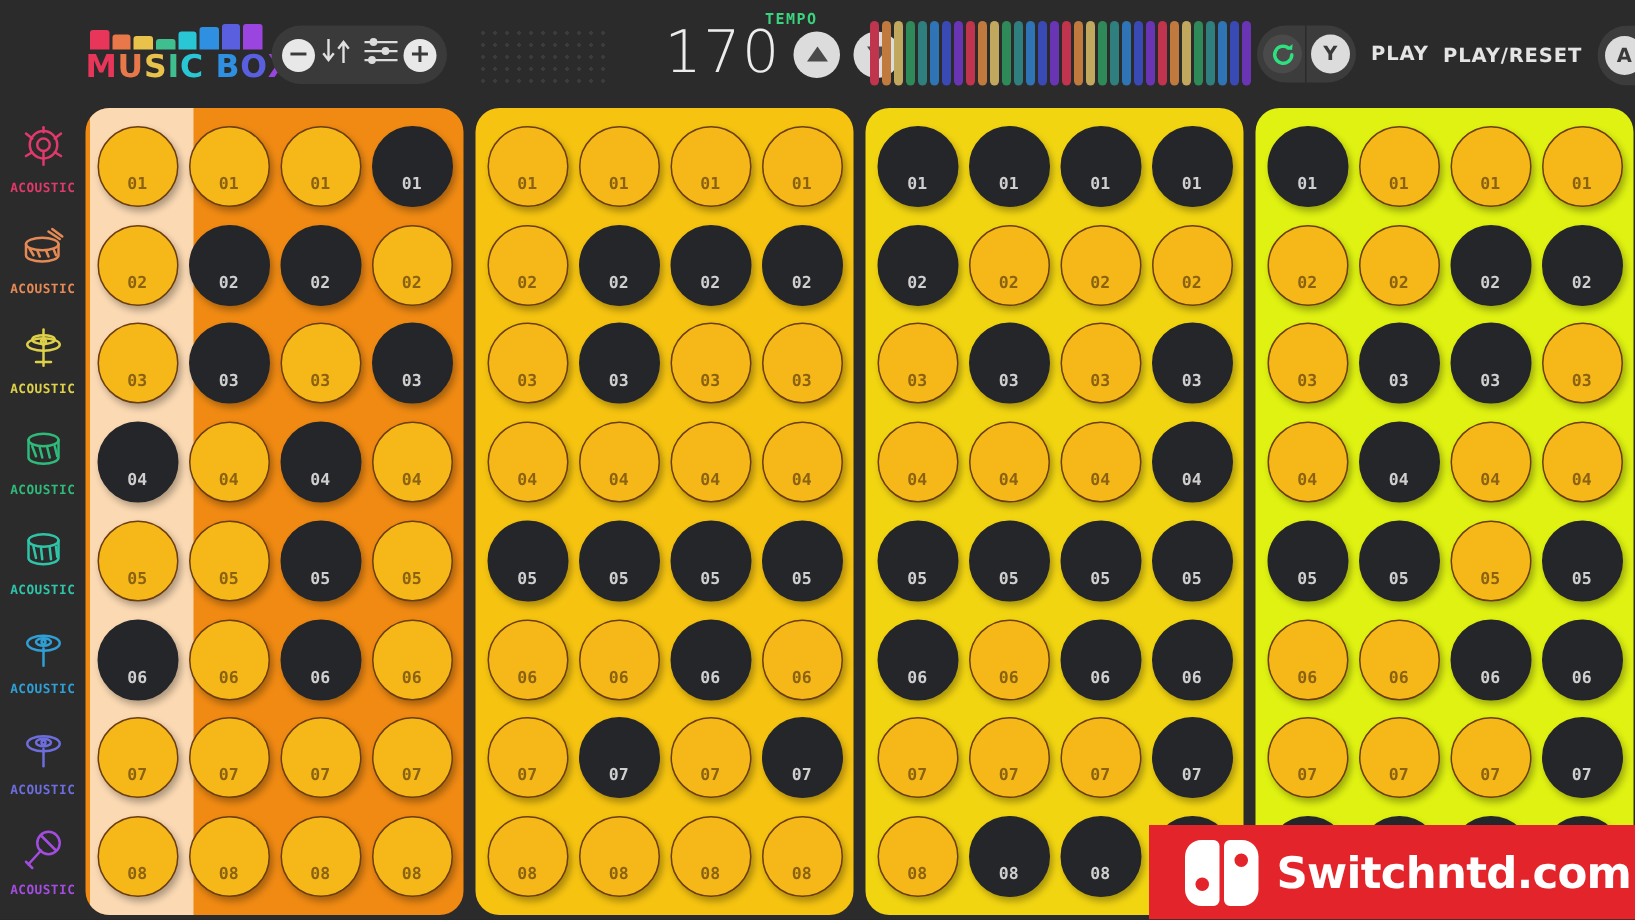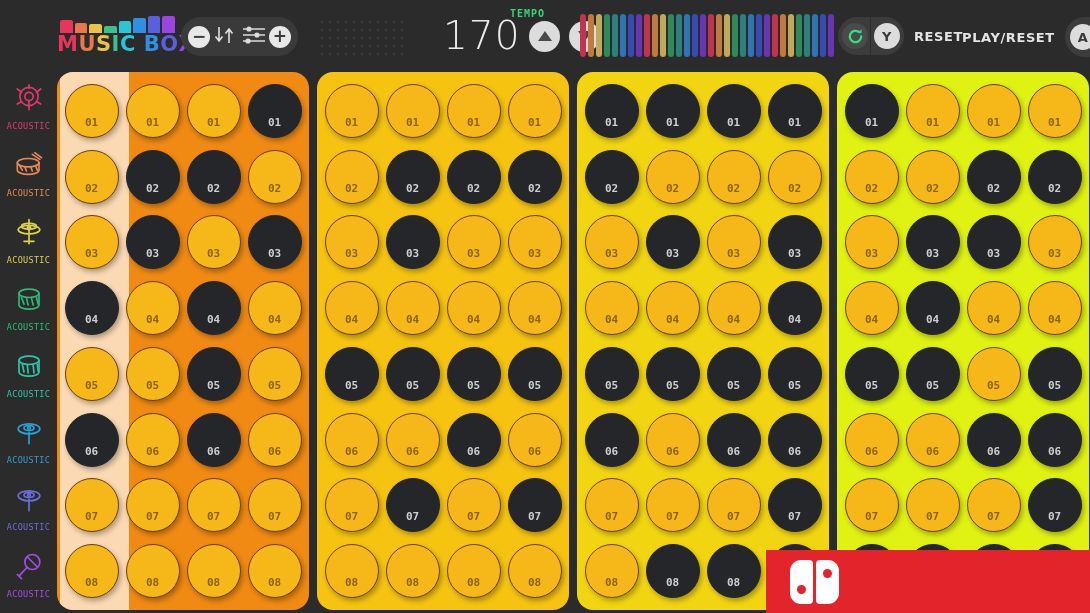--- a/index.html
+++ b/index.html
@@ -128,21 +128,21 @@
   }
   .side-item {
     height: 67px;
     display: flex; flex-direction: column;
     align-items: center; justify-content: flex-start;
     gap: 1px;
   }
   .side-icon { height: 42px; display: flex; align-items: center; justify-content: center; }
   .side-label {
     font-family: "DejaVu Sans Mono", monospace;
-    font-size: 8.5px; font-weight: normal; letter-spacing: 0.3px;
+    font-size: 8.5px; font-weight: bold; letter-spacing: 0.3px;
   }
 
   
   #panels {
     position: absolute; left: 57px; top: 72px;
     width: 1033px; height: 541px;
     display: flex; gap: 8px; padding-right: 0px;
   }
   .panel {
     position: relative;
@@ -289,21 +289,21 @@
       <div id="reset-pill">
         <div class="circ-btn" style="background:#4a4a4a;">
           <svg width="19" height="19" viewBox="0 0 20 20">
             <path d="M16 10 a6 6 0 1 1 -2.4 -4.8" stroke="#2fe07f" stroke-width="2.4" fill="none" stroke-linecap="round"></path>
             <path d="M16.6 2.4 L16.2 6.6 L12 6.2 Z" fill="#2fe07f"></path>
           </svg>
         </div>
         <div class="divider"></div>
         <div class="circ-btn" style="background:#dcdcdc;color:#3a3a3a;">Y</div>
       </div>
-      <div id="reset-text">RESET</div>
+      <div id="reset-text">PLAY</div>
     </div>
 
     <div id="playstop-block">
       <div id="playstop-text">PLAY/RESET</div>
       <div id="play-pill">
         <div id="play-left">
           <div class="circ-btn" style="background:#dcdcdc;color:#3a3a3a;">A</div>
         </div>
 
       </div>
@@ -619,15 +619,16 @@
 
   <div id="watermark">
     <div id="wm-logo">
       <div class="wm-half left">
           <div class="wm-dot l"></div>
         </div>
       <div class="wm-half right">
           <div class="wm-dot r"></div>
         </div>
     </div>
+    <div id="wm-text">Switchntd.com</div>
   </div>
 
 </div>
 
 </body></html>

